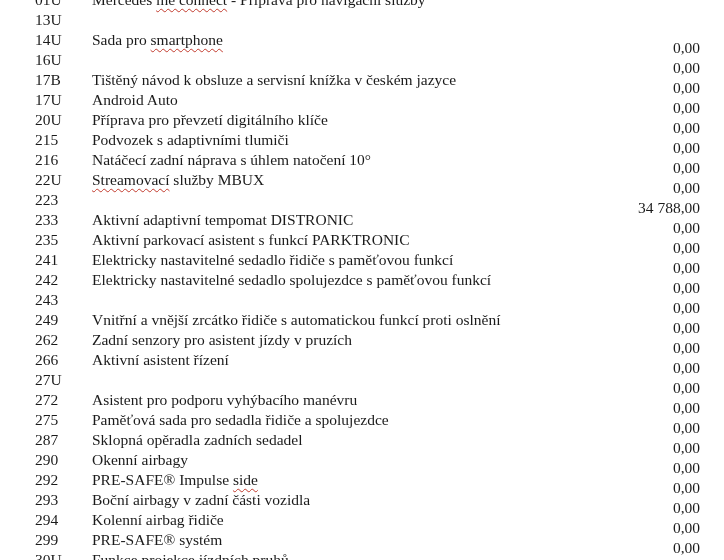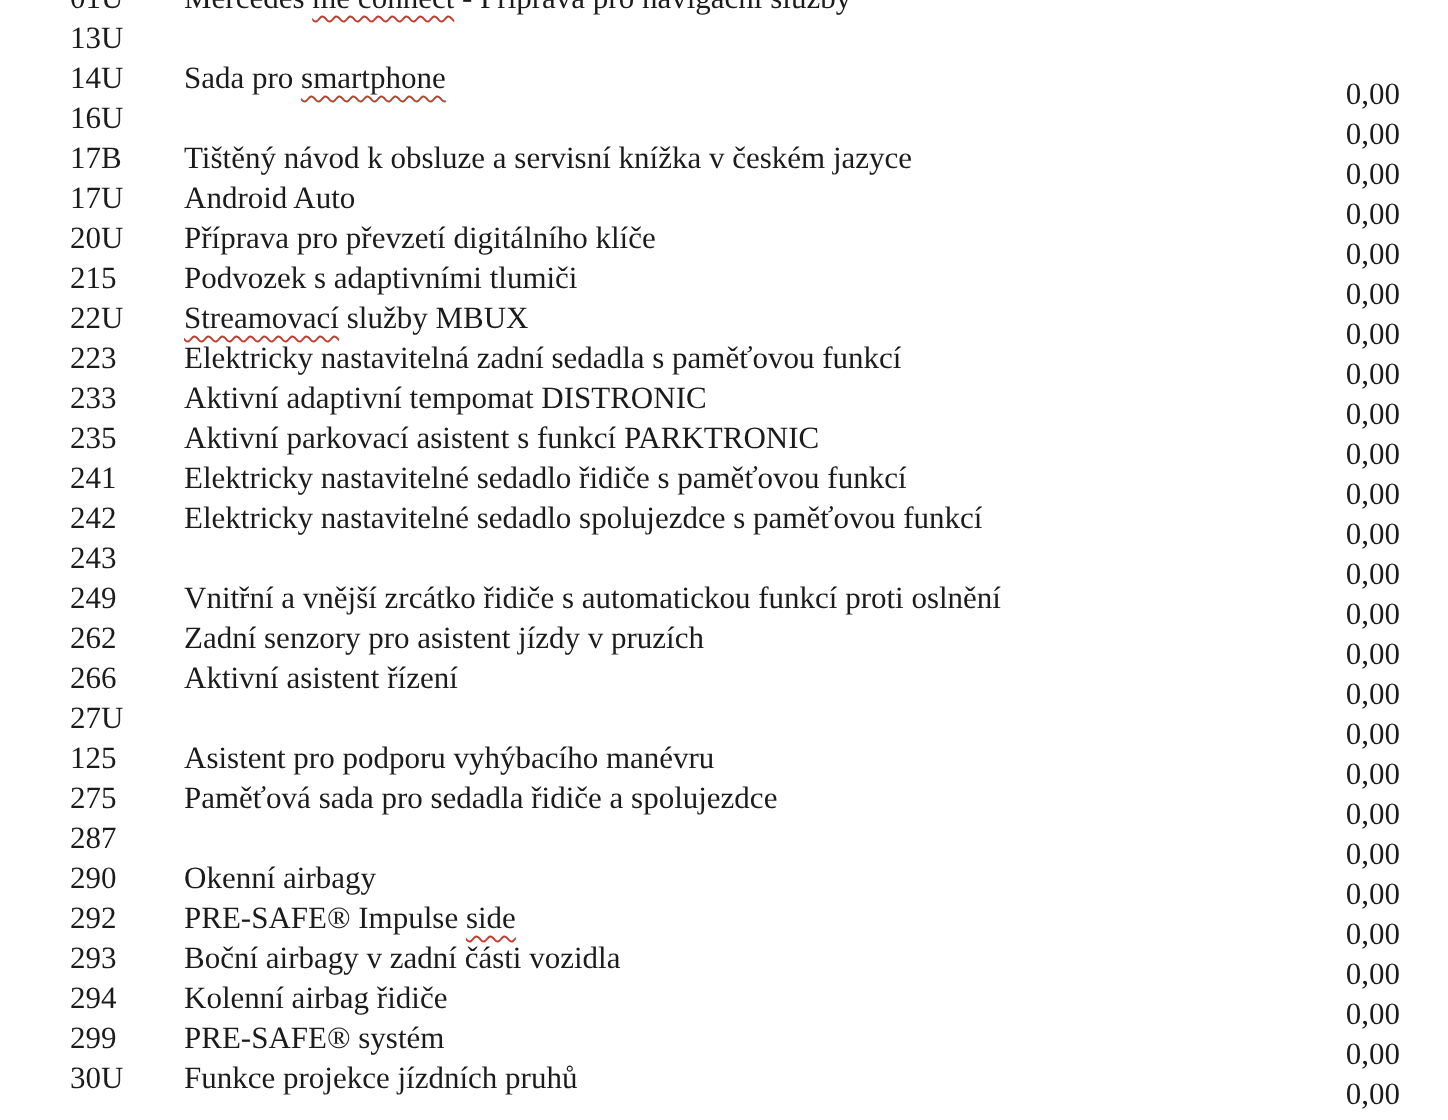--- a/index.html
+++ b/index.html
@@ -95,27 +95,31 @@
         <span class="cell code">20U</span>
         <span class="cell desc"><span>Příprava pro převzetí digitálního klíče</span></span>
         <span class="cell price">0,00</span>
       </div>
       <div class="row">
         <span class="cell code">215</span>
         <span class="cell desc"><span>Podvozek s adaptivními tlumiči</span></span>
         <span class="cell price">0,00</span>
       </div>
       <div class="row">
+        <span class="cell code">216</span>
+        <span class="cell desc"><span>Natáčecí zadní náprava s úhlem natočení 10°</span></span>
+        <span class="cell price">34 788,00</span>
+      </div>
+      <div class="row">
         <span class="cell code">22U</span>
         <span class="cell desc"><span class="sq">Streamovací</span><span> služby MBUX</span></span>
         <span class="cell price">0,00</span>
       </div>
       <div class="row">
         <span class="cell code">223</span>
-        <span class="cell desc"><span>Elektricky nastavitelná zadní sedadla s paměťovou funkcí</span></span>
         <span class="cell price">0,00</span>
       </div>
       <div class="row">
         <span class="cell code">233</span>
         <span class="cell desc"><span>Aktivní adaptivní tempomat DISTRONIC</span></span>
         <span class="cell price">0,00</span>
       </div>
       <div class="row">
         <span class="cell code">235</span>
         <span class="cell desc"><span>Aktivní parkovací asistent s funkcí PARKTRONIC</span></span>
@@ -148,31 +152,32 @@
       <div class="row">
         <span class="cell code">266</span>
         <span class="cell desc"><span>Aktivní asistent řízení</span></span>
         <span class="cell price">0,00</span>
       </div>
       <div class="row">
         <span class="cell code">27U</span>
         <span class="cell price">0,00</span>
       </div>
       <div class="row">
-        <span class="cell code">125</span>
+        <span class="cell code">272</span>
         <span class="cell desc"><span>Asistent pro podporu vyhýbacího manévru</span></span>
         <span class="cell price">0,00</span>
       </div>
       <div class="row">
         <span class="cell code">275</span>
         <span class="cell desc"><span>Paměťová sada pro sedadla řidiče a spolujezdce</span></span>
         <span class="cell price">0,00</span>
       </div>
       <div class="row">
         <span class="cell code">287</span>
+        <span class="cell desc"><span>Sklopná opěradla zadních sedadel</span></span>
         <span class="cell price">0,00</span>
       </div>
       <div class="row">
         <span class="cell code">290</span>
         <span class="cell desc"><span>Okenní airbagy</span></span>
         <span class="cell price">0,00</span>
       </div>
       <div class="row">
         <span class="cell code">292</span>
         <span class="cell desc"><span>PRE-SAFE® Impulse </span><span class="sq">side</span></span>

